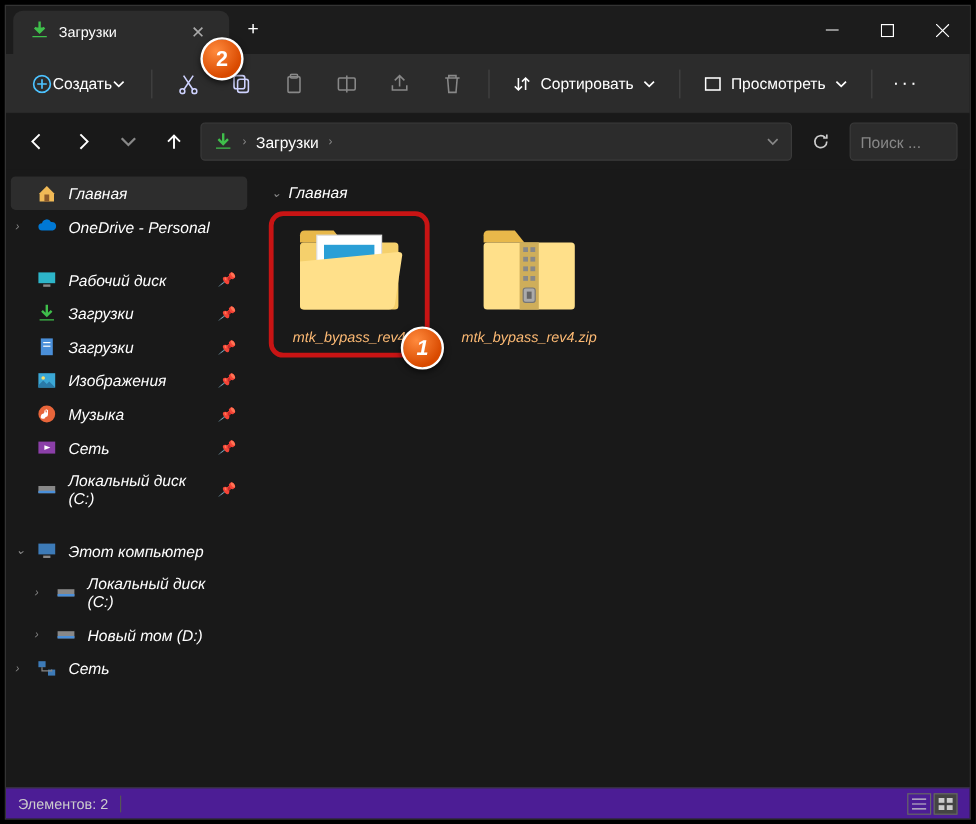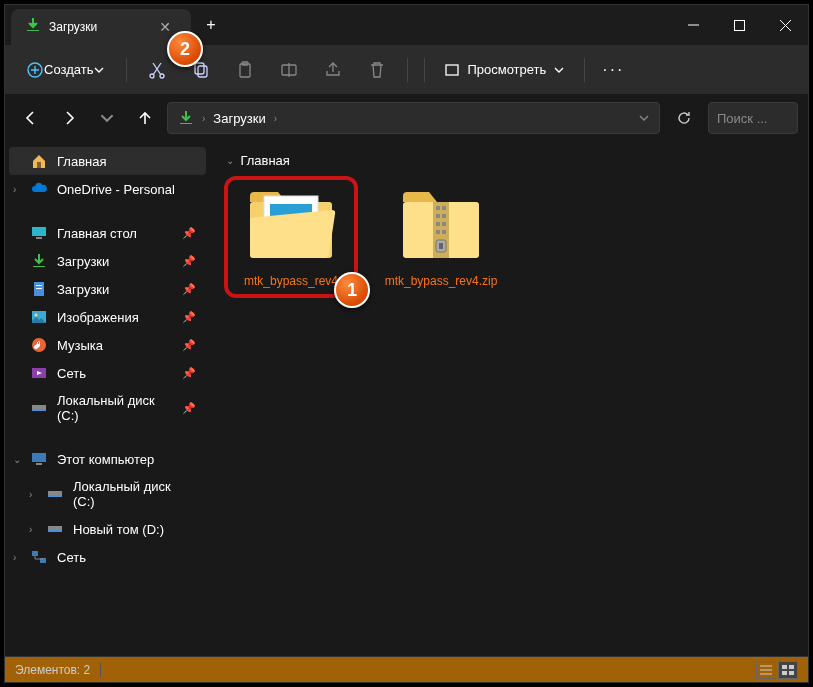--- a/index.html
+++ b/index.html
@@ -27,42 +27,42 @@
 
 .navbar { height: 46px; background: #191919; display: flex; align-items: center; padding: 0 10px; gap: 6px; }
 .nav-btn { width: 32px; height: 32px; display: flex; align-items: center; justify-content: center; color: #ccc; cursor: pointer; border-radius: 4px; }
 .nav-btn svg { width: 14px; height: 14px; }
 .addrbar { flex: 1; height: 32px; background: #2c2c2c; border: 1px solid #3a3a3a; border-radius: 4px; display: flex; align-items: center; padding: 0 10px; gap: 8px; font-size: 13px; color: #fff; }
 .addrbar .chev { color: #888; font-size: 10px; }
 .addr-dd { color: #888; margin-left: auto; }
 .refresh-btn { width: 36px; height: 32px; display: flex; align-items: center; justify-content: center; color: #ccc; cursor: pointer; }
 .searchbox { width: 90px; height: 32px; background: #2c2c2c; border: 1px solid #3a3a3a; border-radius: 4px; display: flex; align-items: center; padding: 0 8px; color: #888; font-size: 13px; gap: 6px; }
 
-.body { flex: 1; display: flex; overflow: hidden; }
+.body { flex: 1; display: flex; overflow: hidden; font-style: italic; }
 .sidebar { width: 205px; background: #191919; padding: 6px 4px; overflow-y: auto; }
 .sb-item { display: flex; align-items: center; gap: 10px; padding: 6px 10px 6px 22px; font-size: 13px; color: #fff; border-radius: 4px; cursor: pointer; position: relative; }
 .sb-item.active { background: #2d2d2d; }
 .sb-item .exp { position: absolute; left: 4px; color: #888; font-size: 10px; }
 .sb-item .pin { margin-left: auto; color: #888; font-size: 11px; }
 .sb-item svg, .sb-item .ico { width: 16px; height: 16px; flex-shrink: 0; }
 .sb-group-gap { height: 16px; }
 .sb-sub { padding-left: 38px; }
 
 .content { flex: 1; background: #191919; padding: 12px 16px; overflow: auto; }
 .group-header { display: flex; align-items: center; gap: 6px; font-size: 13px; color: #fff; margin-bottom: 10px; cursor: pointer; }
 .group-header .chev { color: #888; font-size: 10px; }
 .items { display: flex; gap: 20px; flex-wrap: wrap; }
 .file-item { width: 130px; display: flex; flex-direction: column; align-items: center; padding: 8px 4px; border-radius: 4px; cursor: pointer; position: relative; }
 .file-item .icon-wrap { width: 100px; height: 80px; display: flex; align-items: center; justify-content: center; margin-bottom: 8px; }
-.file-item .label { font-size: 12px; color: #f97316; text-align: left; word-break: break-word; }
+.file-item .label { font-size: 12px; color: #fdba74; text-align: left; word-break: break-word; }
 .file-item.selected { outline: 4px solid #c81414; outline-offset: -2px; border-radius: 10px; }
 
 .callout { position: absolute; width: 36px; height: 36px; border-radius: 50%; background: radial-gradient(circle at 35% 30%, #ff8a3d, #d94a00 70%); border: 2px solid #fff; color: #fff; font-weight: bold; font-size: 18px; display: flex; align-items: center; justify-content: center; box-shadow: 0 2px 5px rgba(0,0,0,0.6); z-index: 50; }
 
-.statusbar { height: 26px; background: #a16207; border-top: 1px solid #333; display: flex; align-items: center; padding: 0 10px; font-size: 12px; color: #ccc; }
+.statusbar { height: 26px; background: #4c1d95; border-top: 1px solid #333; display: flex; align-items: center; padding: 0 10px; font-size: 12px; color: #ccc; }
 .statusbar .sep { width: 1px; height: 14px; background: #555; margin: 0 10px; }
 .view-toggle { margin-left: auto; display: flex; gap: 2px; }
 .vt-btn { width: 20px; height: 18px; border: 1px solid #666; display: flex; align-items: center; justify-content: center; cursor: pointer; }
 .vt-btn.active { background: #444; }
 
 .folder-svg { width: 90px; height: 72px; }
 .zip-svg { width: 84px; height: 72px; }
 </style>
 </head>
 <body>
@@ -141,20 +141,29 @@
         <svg viewBox="0 0 18 18">
           <path d="M3 10v4h12v-4M9 2v9M5 6l4-4 4 4" stroke="currentColor" fill="none" stroke-width="1.3"></path>
         </svg>
       </div>
     <div class="tb-icon">
         <svg viewBox="0 0 18 18">
           <path d="M3 4h12M6 4V2h6v2M5 4l1 12h6l1-12" stroke="currentColor" fill="none" stroke-width="1.3"></path>
         </svg>
       </div>
     <div class="tb-sep"></div>
+    <div class="tb-sort">
+      <svg width="14" height="14" viewBox="0 0 14 14">
+          <path d="M4 2v10M1 9l3 3 3-3M10 12V2m-3 3l3-3 3 3" stroke="#fff" fill="none" stroke-width="1.3"></path>
+        </svg>
+      <span>Сортировать</span>
+      <svg width="10" height="10" viewBox="0 0 10 10">
+          <path d="M1 3l4 4 4-4" stroke="#fff" fill="none" stroke-width="1.4"></path>
+        </svg>
+    </div>
     <div class="tb-sep"></div>
     <div class="tb-view">
       <svg width="14" height="14" viewBox="0 0 14 14">
           <rect x="1" y="2" width="12" height="10" stroke="#fff" fill="none" stroke-width="1.3"></rect>
         </svg>
       <span>Просмотреть</span>
       <svg width="10" height="10" viewBox="0 0 10 10">
           <path d="M1 3l4 4 4-4" stroke="#fff" fill="none" stroke-width="1.4"></path>
         </svg>
     </div>
@@ -221,21 +230,21 @@
             <path d="M4 11a3 3 0 010-6 4 4 0 017.5-1A3 3 0 0113 11H4z" fill="#0078d4"></path>
           </svg>
         <span>OneDrive - Personal</span>
       </div>
       <div class="sb-group-gap"></div>
       <div class="sb-item">
         <svg class="ico" viewBox="0 0 16 16">
             <rect x="1" y="2" width="14" height="9" fill="#2db5c9"></rect>
             <rect x="5" y="12" width="6" height="2" fill="#888"></rect>
           </svg>
-        <span>Главная стол</span>
+        <span>Рабочий диск</span>
           <span class="pin">📌</span>
       </div>
       <div class="sb-item">
         <svg class="ico" viewBox="0 0 16 16">
             <path d="M8 1v8M4 6l4 4 4-4" stroke="#3fbf4b" stroke-width="2" fill="none"></path>
             <path d="M2 13h12v1H2z" fill="#3fbf4b"></path>
           </svg>
         <span>Загрузки</span>
           <span class="pin">📌</span>
       </div>

